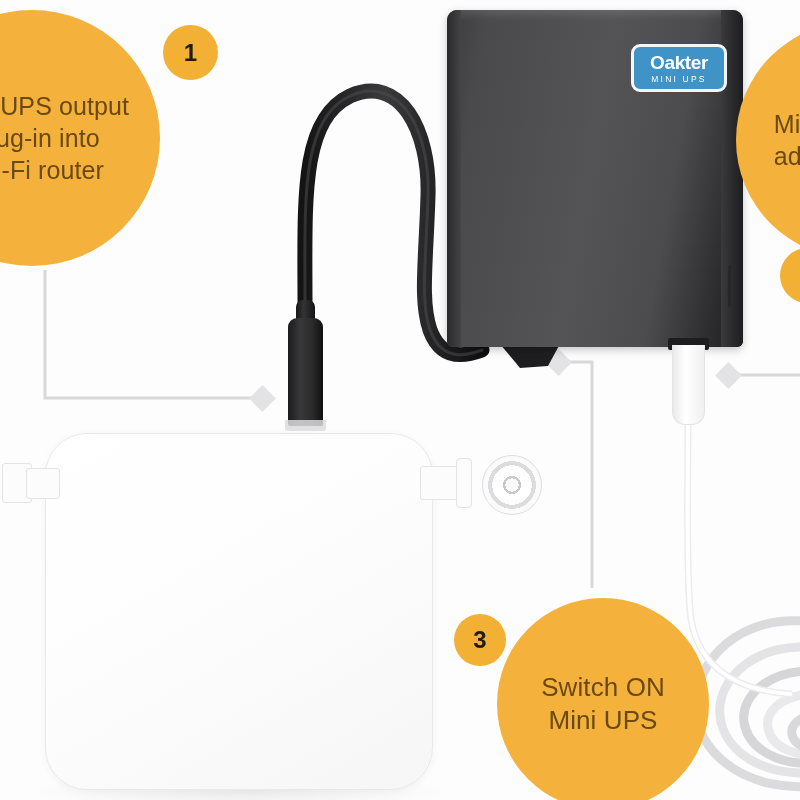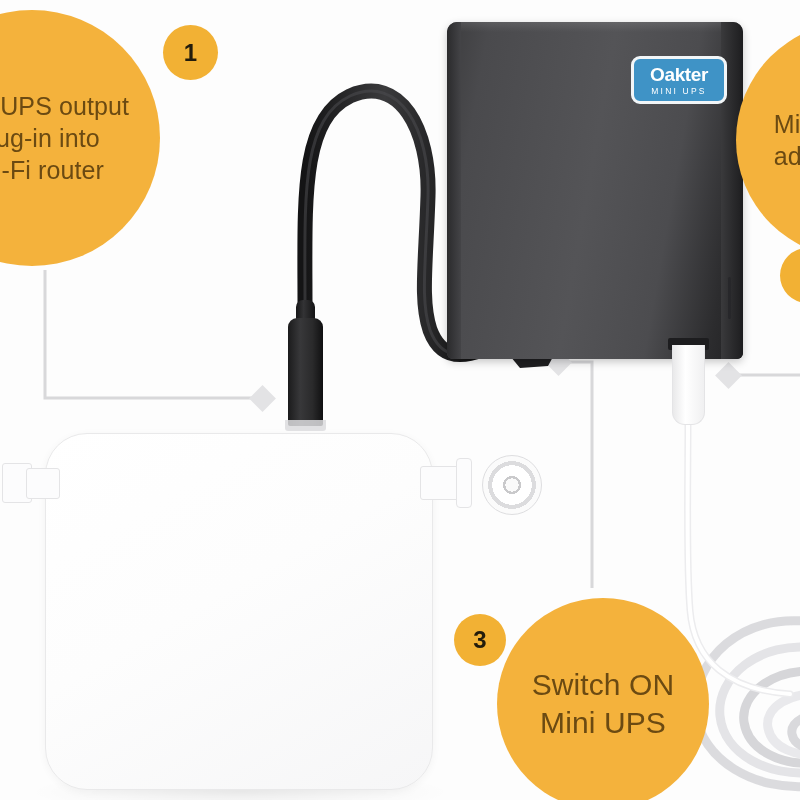--- a/index.html
+++ b/index.html
@@ -48,21 +48,21 @@
   #callout-1 .ctext{font-size:25px;padding-left:18px;}
 
   #callout-2{
     left:736px;top:22px;width:236px;height:236px;
   }
   #callout-2 .ctext{font-size:25px;text-align:left;padding-left:14px;}
 
   #callout-3{
     left:497px;top:598px;width:212px;height:212px;
   }
-  #callout-3 .ctext{font-size:30px;}
+  #callout-3 .ctext{font-size:26px;}
 
   
   .badge{
     position:absolute;
     border-radius:50%;
     background:#f2b134;
     color:#231c0c;
     font-weight:bold;
     display:flex;
     align-items:center;
@@ -70,21 +70,21 @@
     font-size:24px;
     box-shadow:0 0 0 0 rgba(0,0,0,0);
   }
   #badge-1{left:163px;top:25px;width:55px;height:55px;}
   #badge-2{left:780px;top:248px;width:55px;height:55px;}
   #badge-3{left:454px;top:614px;width:52px;height:52px;}
 
   
   #ups{
     position:absolute;
-    left:447px;top:22px;
+    left:447px;top:10px;
     width:296px;height:337px;
     border-radius:10px 10px 6px 6px;
     background:linear-gradient(100deg,#3c3c3e 0%,#4a4a4d 12%,#545457 48%,#4c4c4f 72%,#2c2c2e 90%,#202022 100%);
     box-shadow:0 3px 9px rgba(0,0,0,.22);
     overflow:hidden;
   }
   #ups:before{ 
     content:"";position:absolute;left:0;right:0;top:0;height:10px;
     background:linear-gradient(180deg,rgba(255,255,255,.10),rgba(255,255,255,0));
   }

